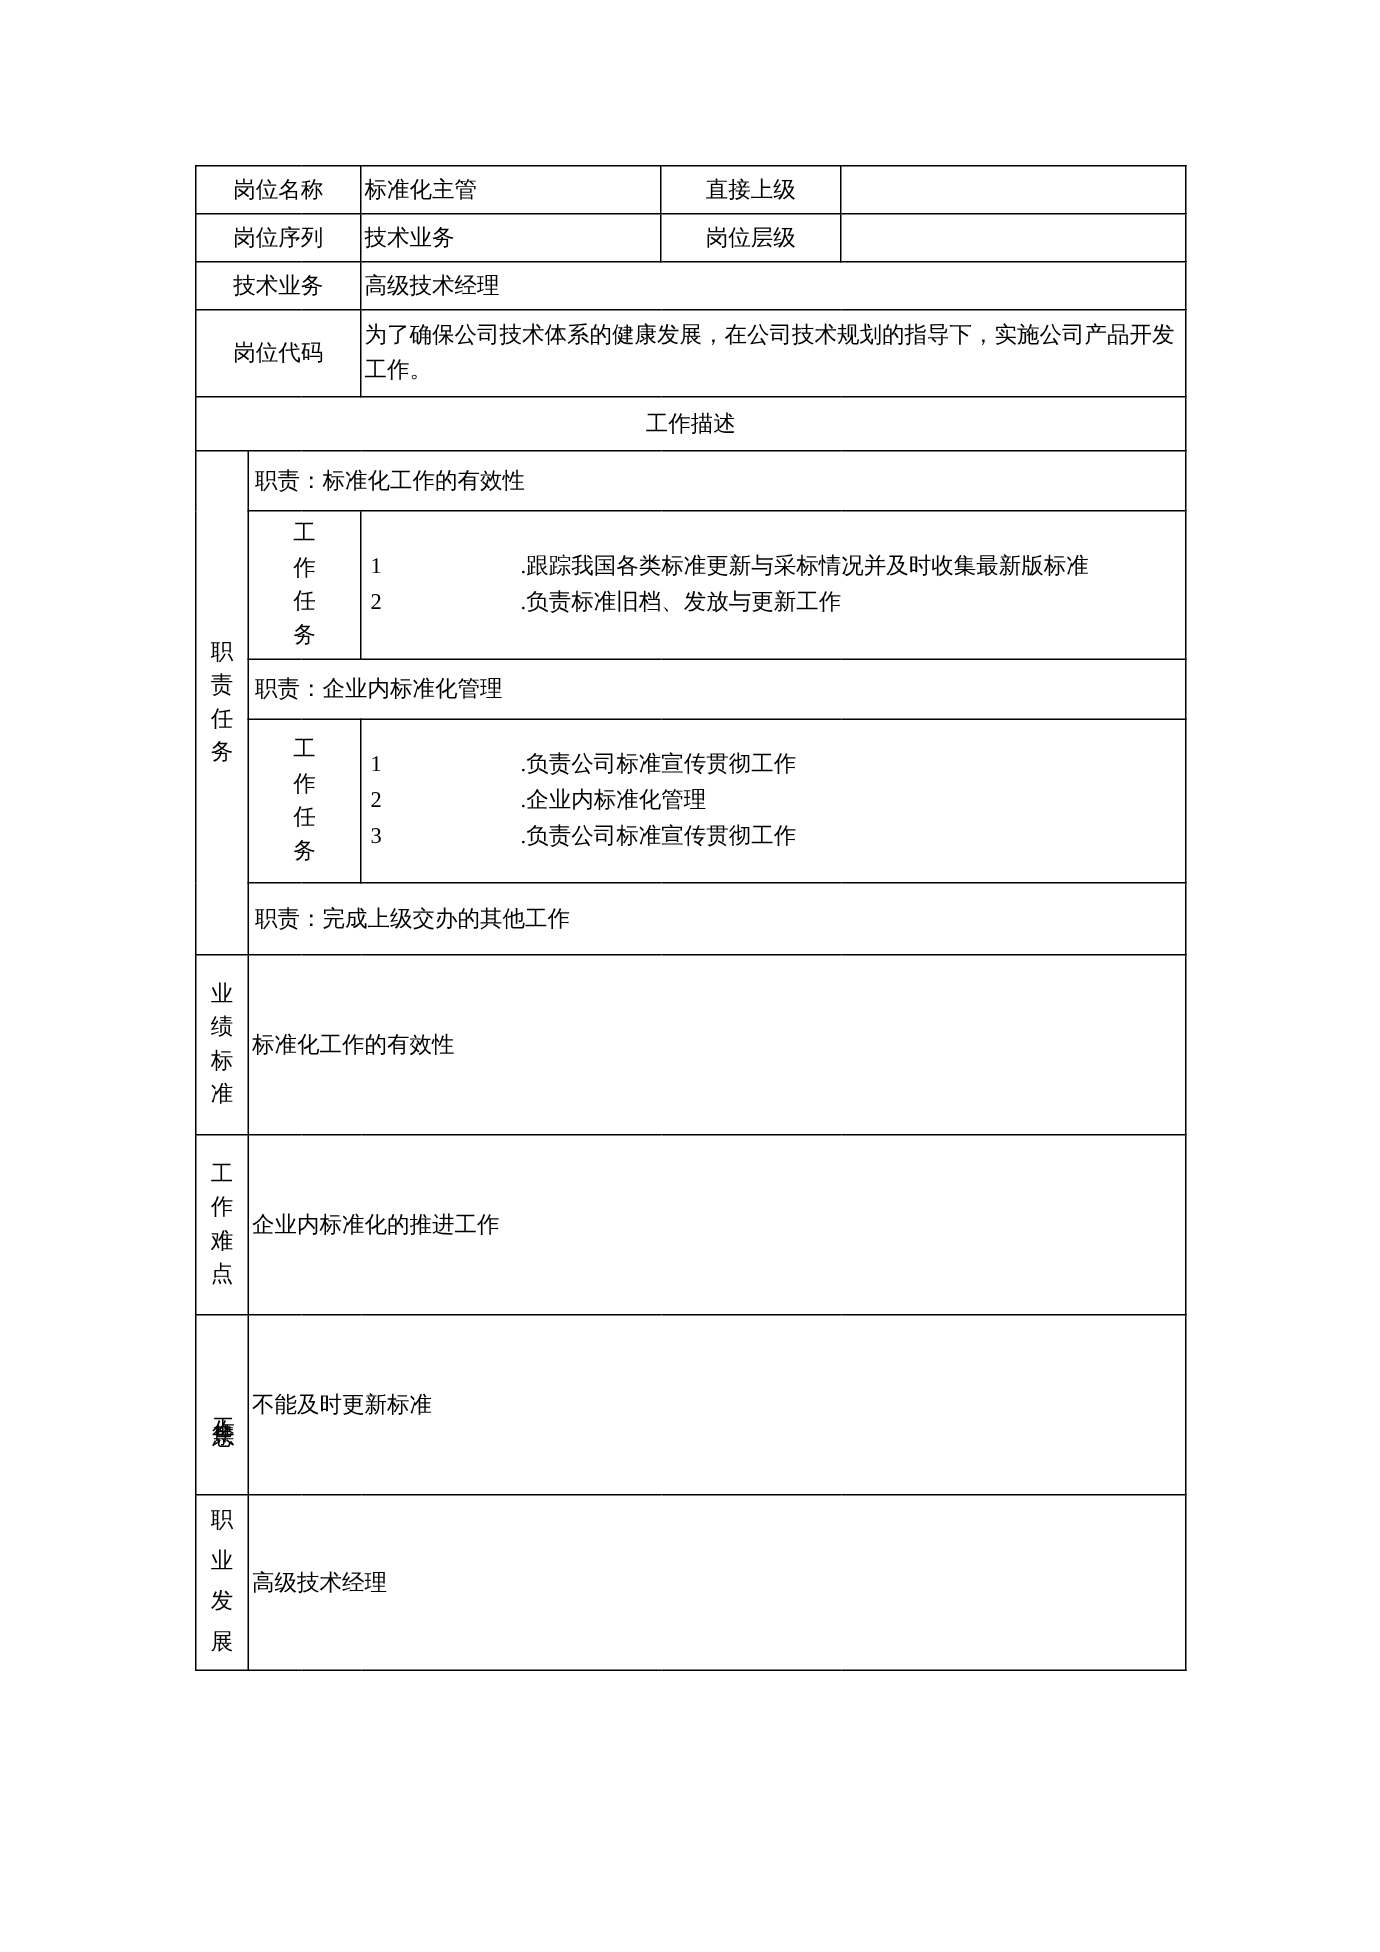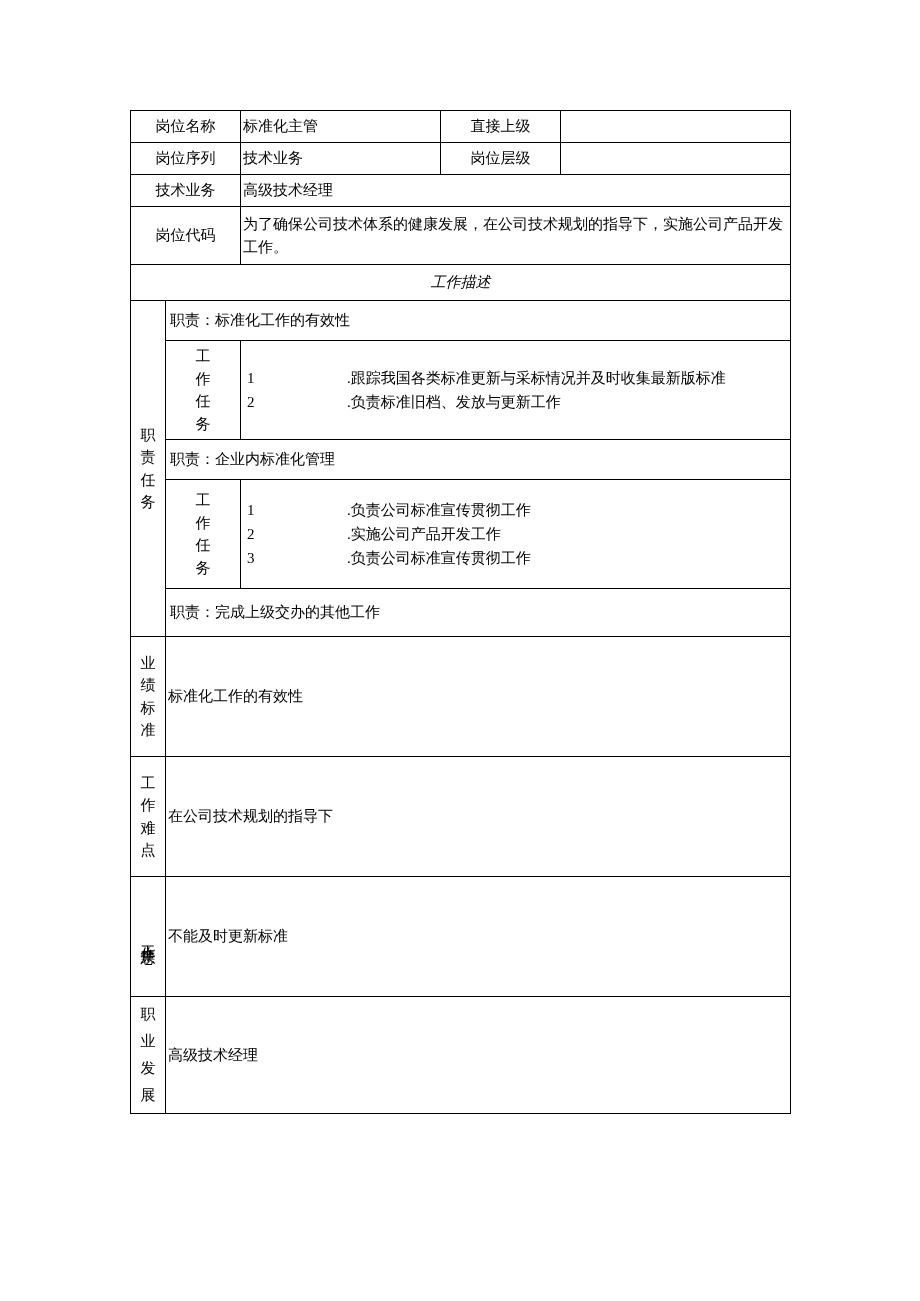--- a/index.html
+++ b/index.html
@@ -29,21 +29,20 @@
     .center {
       text-align: center;
     }
     .vtext {
       text-align: center;
       line-height: 1.5;
     }
     .section-header {
       text-align: center;
       padding: 8px 4px;
-      font-style: italic;
     }
     .task-cell {
       padding: 18px 6px;
     }
     .task-line {
       display: flex;
       line-height: 1.6;
     }
     .task-num {
       width: 20px;
@@ -140,21 +139,21 @@
     <td colspan="2" class="vtext narrow-pad">
       工<br>作<br>任<br>务
     </td>
     <td colspan="3" class="task-cell">
       <div class="task-line">
             <span class="task-num">1</span>
             <span class="task-text">.负责公司标准宣传贯彻工作</span>
           </div>
       <div class="task-line">
             <span class="task-num">2</span>
-            <span class="task-text">.实施公司产品开发工作</span>
+            <span class="task-text">.企业内标准化管理</span>
           </div>
       <div class="task-line">
             <span class="task-num">3</span>
             <span class="task-text">.负责公司标准宣传贯彻工作</span>
           </div>
     </td>
   </tr>
 
   <tr>
     <td colspan="5" class="left-pad" style="padding:14px 4px;">职责：完成上级交办的其他工作</td>
@@ -164,21 +163,21 @@
     <td class="vtext tall narrow-pad">
       业<br>绩<br>标<br>准
     </td>
     <td colspan="5" class="left-pad">标准化工作的有效性</td>
   </tr>
 
   <tr>
     <td class="vtext tall narrow-pad">
       工<br>作<br>难<br>点
     </td>
-    <td colspan="5" class="left-pad">在公司技术规划的指导下</td>
+    <td colspan="5" class="left-pad">企业内标准化的推进工作</td>
   </tr>
 
   <tr>
     <td class="vert-cjk tall narrow-pad" style="writing-mode:vertical-rl;letter-spacing:2px;">工作禁忌</td>
     <td colspan="5" class="left-pad">不能及时更新标准</td>
   </tr>
 
   <tr>
     <td class="vtext narrow-pad" style="height:110px;line-height:1.8;">
       职<br>业<br>发<br>展

